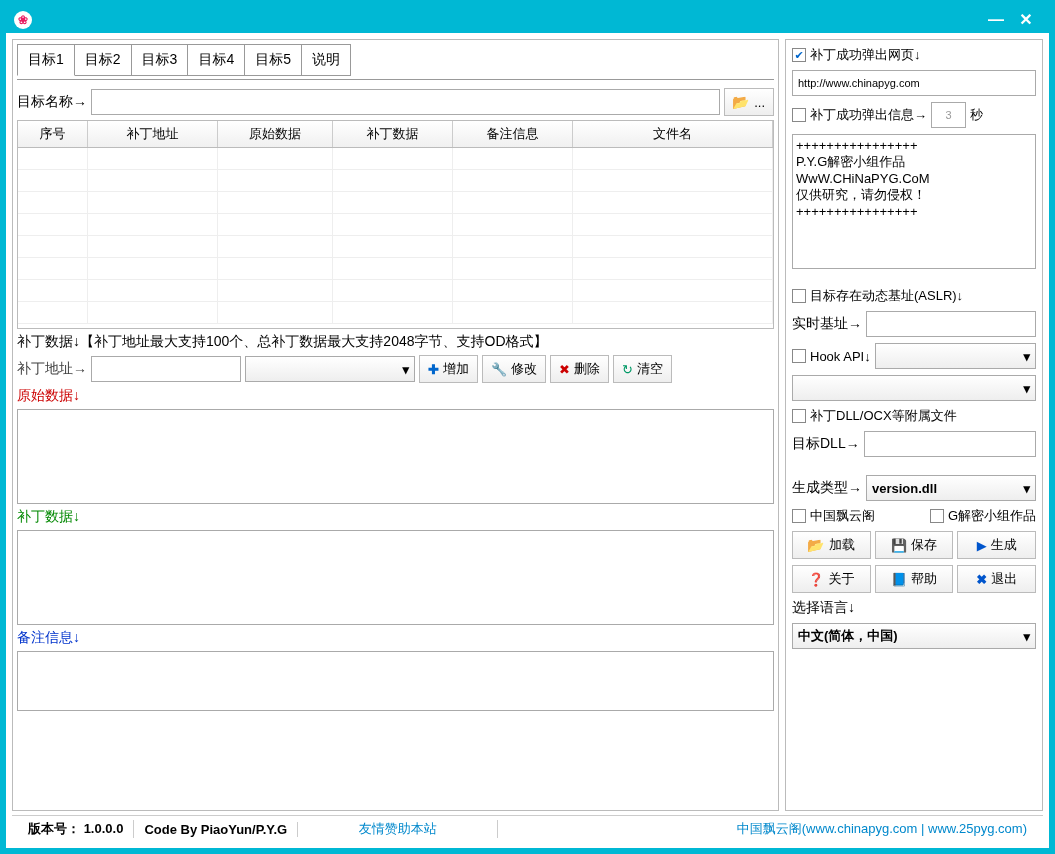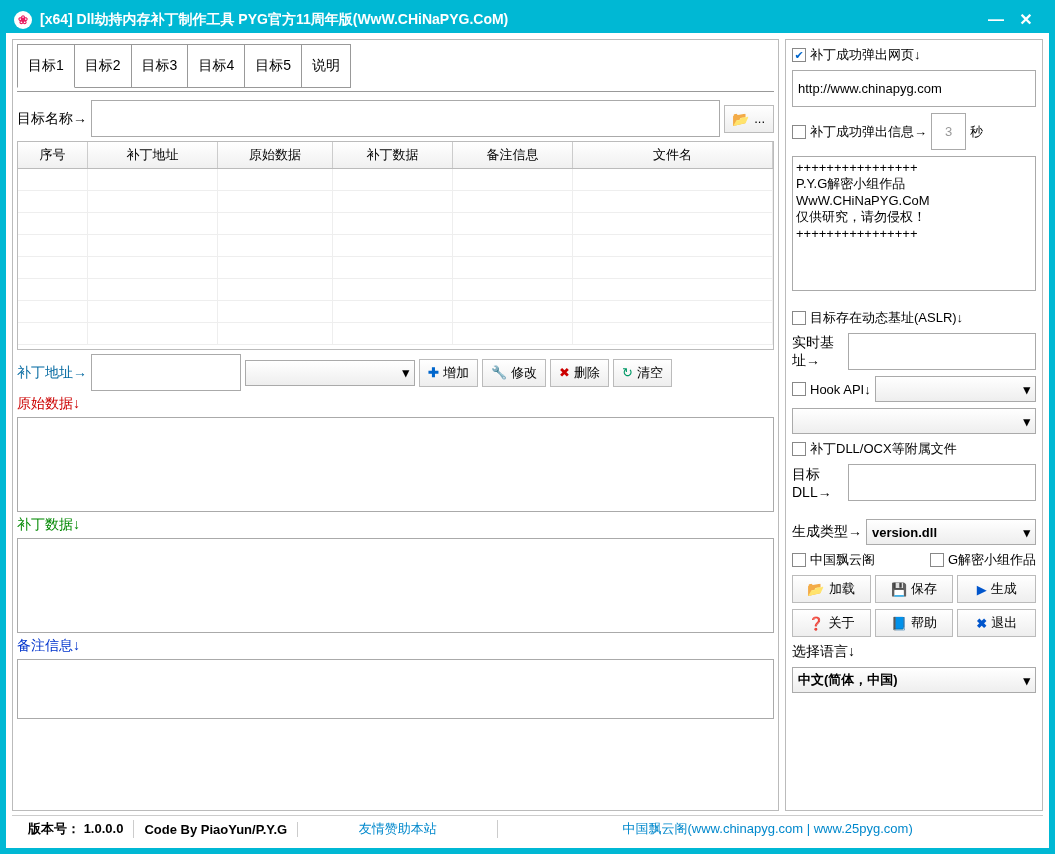--- a/index.html
+++ b/index.html
@@ -7,36 +7,36 @@
 .window { background: #fff; width: 100%; height: 100%; display: flex; flex-direction: column; }
 .titlebar { background: #00b8d4; color: #fff; display: flex; align-items: center; padding: 4px 8px; font-size: 14px; font-weight: bold; }
 .titlebar .icon { width: 18px; height: 18px; background: #fff; border-radius: 50%; margin-right: 8px; display: flex; align-items: center; justify-content: center; color: #e91e63; font-size: 12px; font-weight: bold; }
 .titlebar .spacer { flex: 1; }
 .titlebar .win-btn { width: 30px; text-align: center; cursor: pointer; font-size: 16px; }
 .content { flex: 1; display: flex; flex-direction: column; padding: 6px; gap: 4px; font-size: 13px; overflow: hidden; }
 .main-row { flex: 1; display: flex; gap: 6px; overflow: hidden; }
 .left-panel { flex: 1; display: flex; flex-direction: column; border: 1px solid #bbb; padding: 4px; gap: 4px; overflow: hidden; }
 .right-panel { width: 258px; display: flex; flex-direction: column; gap: 6px; border: 1px solid #bbb; padding: 6px; overflow: hidden; }
 .tabs { display: flex; }
-.tab { border: 1px solid #999; padding: 12px 10px; background: #fff; cursor: pointer; margin-right: -1px; font-size: 14px; }
+.tab { border: 1px solid #999; padding: 6px 10px; background: #fff; cursor: pointer; margin-right: -1px; font-size: 14px; }
 .tab.active { border-bottom: 1px solid #fff; position: relative; z-index: 1; background: #fff; }
 .tabs-line { border-top: 1px solid #999; margin-top: -1px; }
 .row { display: flex; align-items: center; gap: 4px; }
 .label { font-size: 14px; }
-.input { border: 1px solid #aaa; padding: 3px 5px; font-size: 13px; height: 37px; }
+.input { border: 1px solid #aaa; padding: 3px 5px; font-size: 11px; height: 26px; }
 .btn { border: 1px solid #bbb; background: linear-gradient(#fff,#eee); padding: 4px 8px; cursor: pointer; display: inline-flex; align-items: center; gap: 4px; font-size: 13px; height: 28px; }
 .table { border: 1px solid #bbb; flex-shrink: 0; }
 .table-head { display: flex; background: linear-gradient(#fff,#f0f0f0); border-bottom: 1px solid #bbb; }
 .th { border-right: 1px solid #ccc; padding: 4px 6px; text-align: center; font-size: 13px; }
 .table-body { height: 180px; background: #fff; }
 .table-body .tr { display: flex; border-bottom: 1px solid #eee; height: 22px; }
 .table-body .td { border-right: 1px solid #eee; }
 .textarea { border: 1px solid #aaa; width: 100%; resize: none; font-size: 13px; padding: 3px; }
 .green { color: #008800; }
-.magenta { color: #0369a1; }
+.magenta { color: #404040; }
 .blue { color: #0033cc; }
 .red { color: #cc0000; }
 .dropdown { border: 1px solid #aaa; background: linear-gradient(#fff,#eee); padding: 3px 5px; display: flex; justify-content: space-between; align-items: center; cursor: pointer; height: 26px; font-weight: bold; }
 .checkbox { display: inline-flex; align-items: center; gap: 4px; cursor: pointer; }
 .checkbox .box { width: 14px; height: 14px; border: 1px solid #888; background: #fff; display: inline-flex; align-items: center; justify-content: center; font-size: 11px; color: #0066cc; }
 .btn-row { display: flex; gap: 4px; }
 .btn-row .btn { flex: 1; justify-content: center; }
 .statusbar { display: flex; border-top: 1px solid #ccc; padding: 4px 6px; font-size: 13px; align-items: center; background: #fff; }
 .statusbar > div { padding: 0 10px; border-right: 1px solid #ccc; }
 .statusbar > div:last-child { border-right: none; }
@@ -46,21 +46,20 @@
 .watermark .circle { width: 80px; height: 80px; border: 3px solid #f5a623; border-radius: 50%; margin: 0 auto 5px; background: #f7d893; position: relative; }
 .main-row { position: relative; }
 .section-label { font-size: 14px; }
 </style>
 </head>
 <body>
 
 <div class="window">
   <div class="titlebar">
     <span class="icon">❀</span>
-    <span>[x64]  Dll劫持内存补丁制作工具   PYG官方11周年版(WwW.CHiNaPYG.CoM)</span>
     <span class="spacer"></span>
     <span class="win-btn">—</span>
     <span class="win-btn">✕</span>
   </div>
 
   <div class="content">
     <div class="main-row">
       <div class="left-panel">
         <div class="tabs">
           <div class="tab active">目标1</div>
@@ -151,20 +150,21 @@
                 <div class="td" style="width:70px"></div>
                 <div class="td" style="width:130px"></div>
                 <div class="td" style="width:115px"></div>
                 <div class="td" style="width:120px"></div>
                 <div class="td" style="width:120px"></div>
                 <div class="td" style="flex:1"></div>
               </div>
           </div>
         </div>
 
+        <div class="section-label">补丁数据↓【补丁地址最大支持100个、总补丁数据最大支持2048字节、支持OD格式】</div>
 
         <div class="row">
           <span class="label magenta">补丁地址→</span>
           <input class="input" style="width: 150px;">
           <div class="dropdown" style="width:170px">
               <span></span>
               <span>▾</span>
             </div>
           <button class="btn">
               <span style="color:#0066cc;font-weight:bold">✚</span>
@@ -310,20 +310,20 @@
 
     </div>
 
     <div class="statusbar">
       <div style="font-weight:bold">
         <span>版本号：</span>
         <span>1.0.0.0</span>
       </div>
       <div style="font-weight:bold">Code By PiaoYun/P.Y.G</div>
       <div class="link" style="flex:0 0 auto;text-align:center;width:200px">友情赞助本站</div>
-      <div style="flex:1;text-align:center">
+      <div style="flex:1;text-align:right">
         <span class="link">
           <span>中国飘云阁(</span><span>www.chinapyg.com</span><span> | </span><span>www.25pyg.com</span><span>)</span>
         </span>
       </div>
     </div>
   </div>
 </div>
 
 </body></html>

